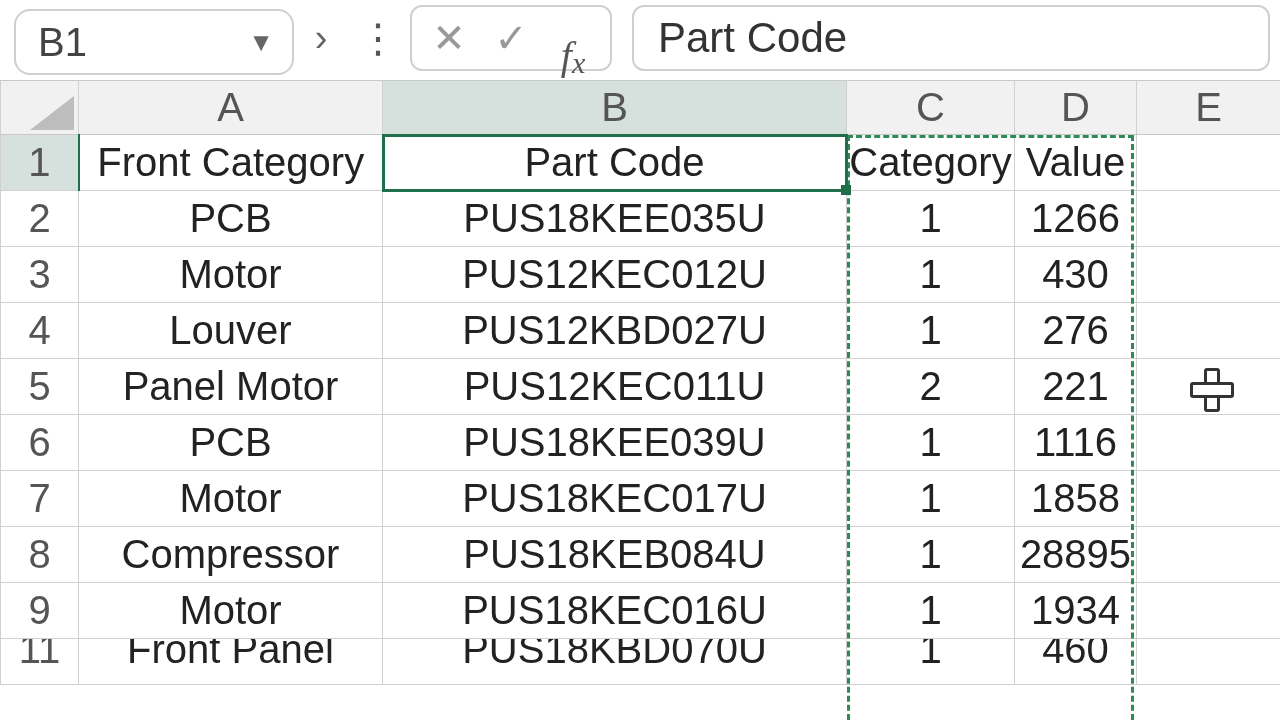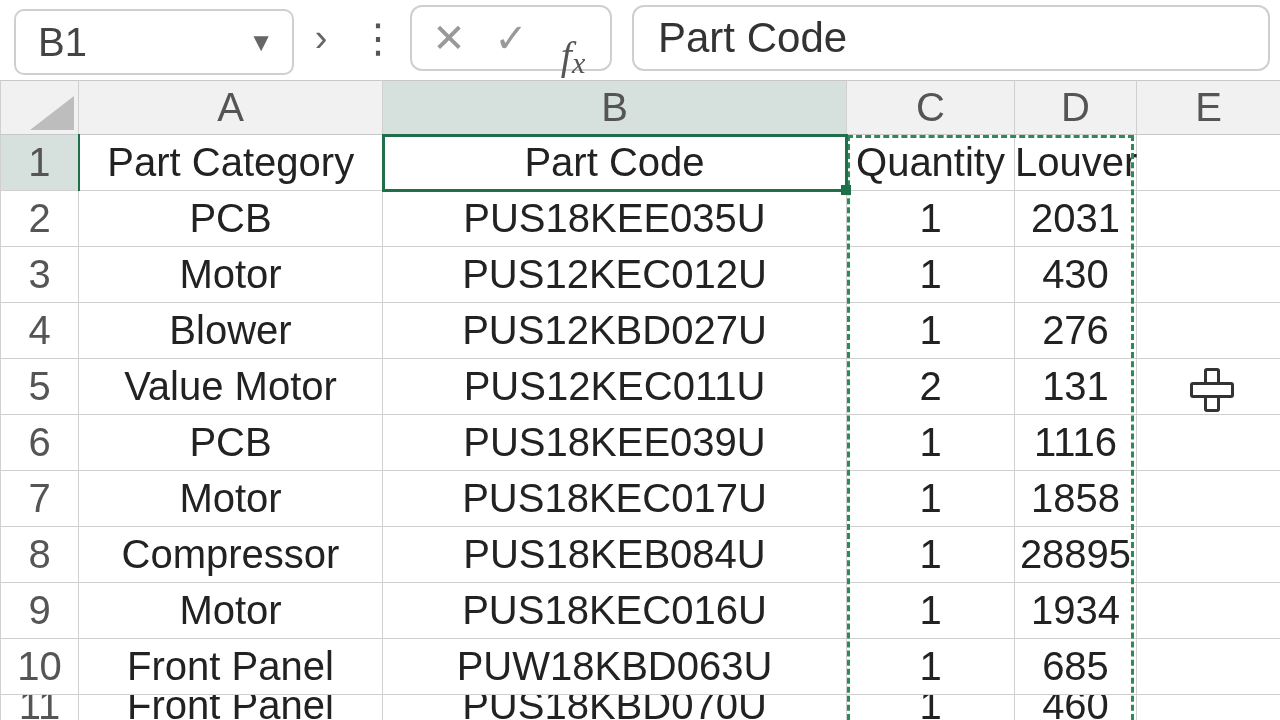--- a/index.html
+++ b/index.html
@@ -18,21 +18,21 @@
     align-items: center;
     height: 80px;
     padding: 6px 10px 10px 14px;
     gap: 8px;
   }
 
   .name-box {
     width: 280px;
     height: 66px;
     border: 2px solid #cfcfcf;
-    border-radius: 10px;
+    border-radius: 16px;
     display: flex;
     align-items: center;
     justify-content: space-between;
     padding: 0 18px 0 22px;
     font-size: 40px;
     color: #444;
     background: #fff;
     margin-top: 8px;
   }
   .name-box .chev {
@@ -228,59 +228,59 @@
       <th class="corner-cell"></th>
       <th>A</th>
       <th class="selcol">B</th>
       <th>C</th>
       <th>D</th>
       <th>E</th>
     </tr>
 
     <tr>
       <td class="rownum selrow">1</td>
-      <td>Part Category</td>
+      <td>Front Category</td>
       <td class="active">Part Code</td>
-      <td>Quantity</td>
-      <td>Louver</td>
+      <td>Category</td>
+      <td>Value</td>
       <td></td>
     </tr>
 
     </tbody>
       <tbody id="body-rows">
         <tr>
           <td class="rownum">2</td>
           <td>PCB</td>
           <td>PUS18KEE035U</td>
           <td>1</td>
-          <td>2031</td>
+          <td>1266</td>
           <td></td>
         </tr>
         <tr>
           <td class="rownum">3</td>
           <td>Motor</td>
           <td>PUS12KEC012U</td>
           <td>1</td>
           <td>430</td>
           <td></td>
         </tr>
         <tr>
           <td class="rownum">4</td>
-          <td>Blower</td>
+          <td>Louver</td>
           <td>PUS12KBD027U</td>
           <td>1</td>
           <td>276</td>
           <td></td>
         </tr>
         <tr>
           <td class="rownum">5</td>
-          <td>Value Motor</td>
+          <td>Panel Motor</td>
           <td>PUS12KEC011U</td>
           <td>2</td>
-          <td>131</td>
+          <td>221</td>
           <td></td>
         </tr>
         <tr>
           <td class="rownum">6</td>
           <td>PCB</td>
           <td>PUS18KEE039U</td>
           <td>1</td>
           <td>1116</td>
           <td></td>
         </tr>
@@ -299,28 +299,20 @@
           <td>1</td>
           <td>28895</td>
           <td></td>
         </tr>
         <tr>
           <td class="rownum">9</td>
           <td>Motor</td>
           <td>PUS18KEC016U</td>
           <td>1</td>
           <td>1934</td>
-          <td></td>
-        </tr>
-        <tr>
-          <td class="rownum">10</td>
-          <td>Front Panel</td>
-          <td>PUW18KBD063U</td>
-          <td>1</td>
-          <td>685</td>
           <td></td>
         </tr>
       </tbody>
 
     <tbody>
         <tr class="partial">
       <td class="rownum">
             <span class="clip">11</span>
           </td>
       <td>

